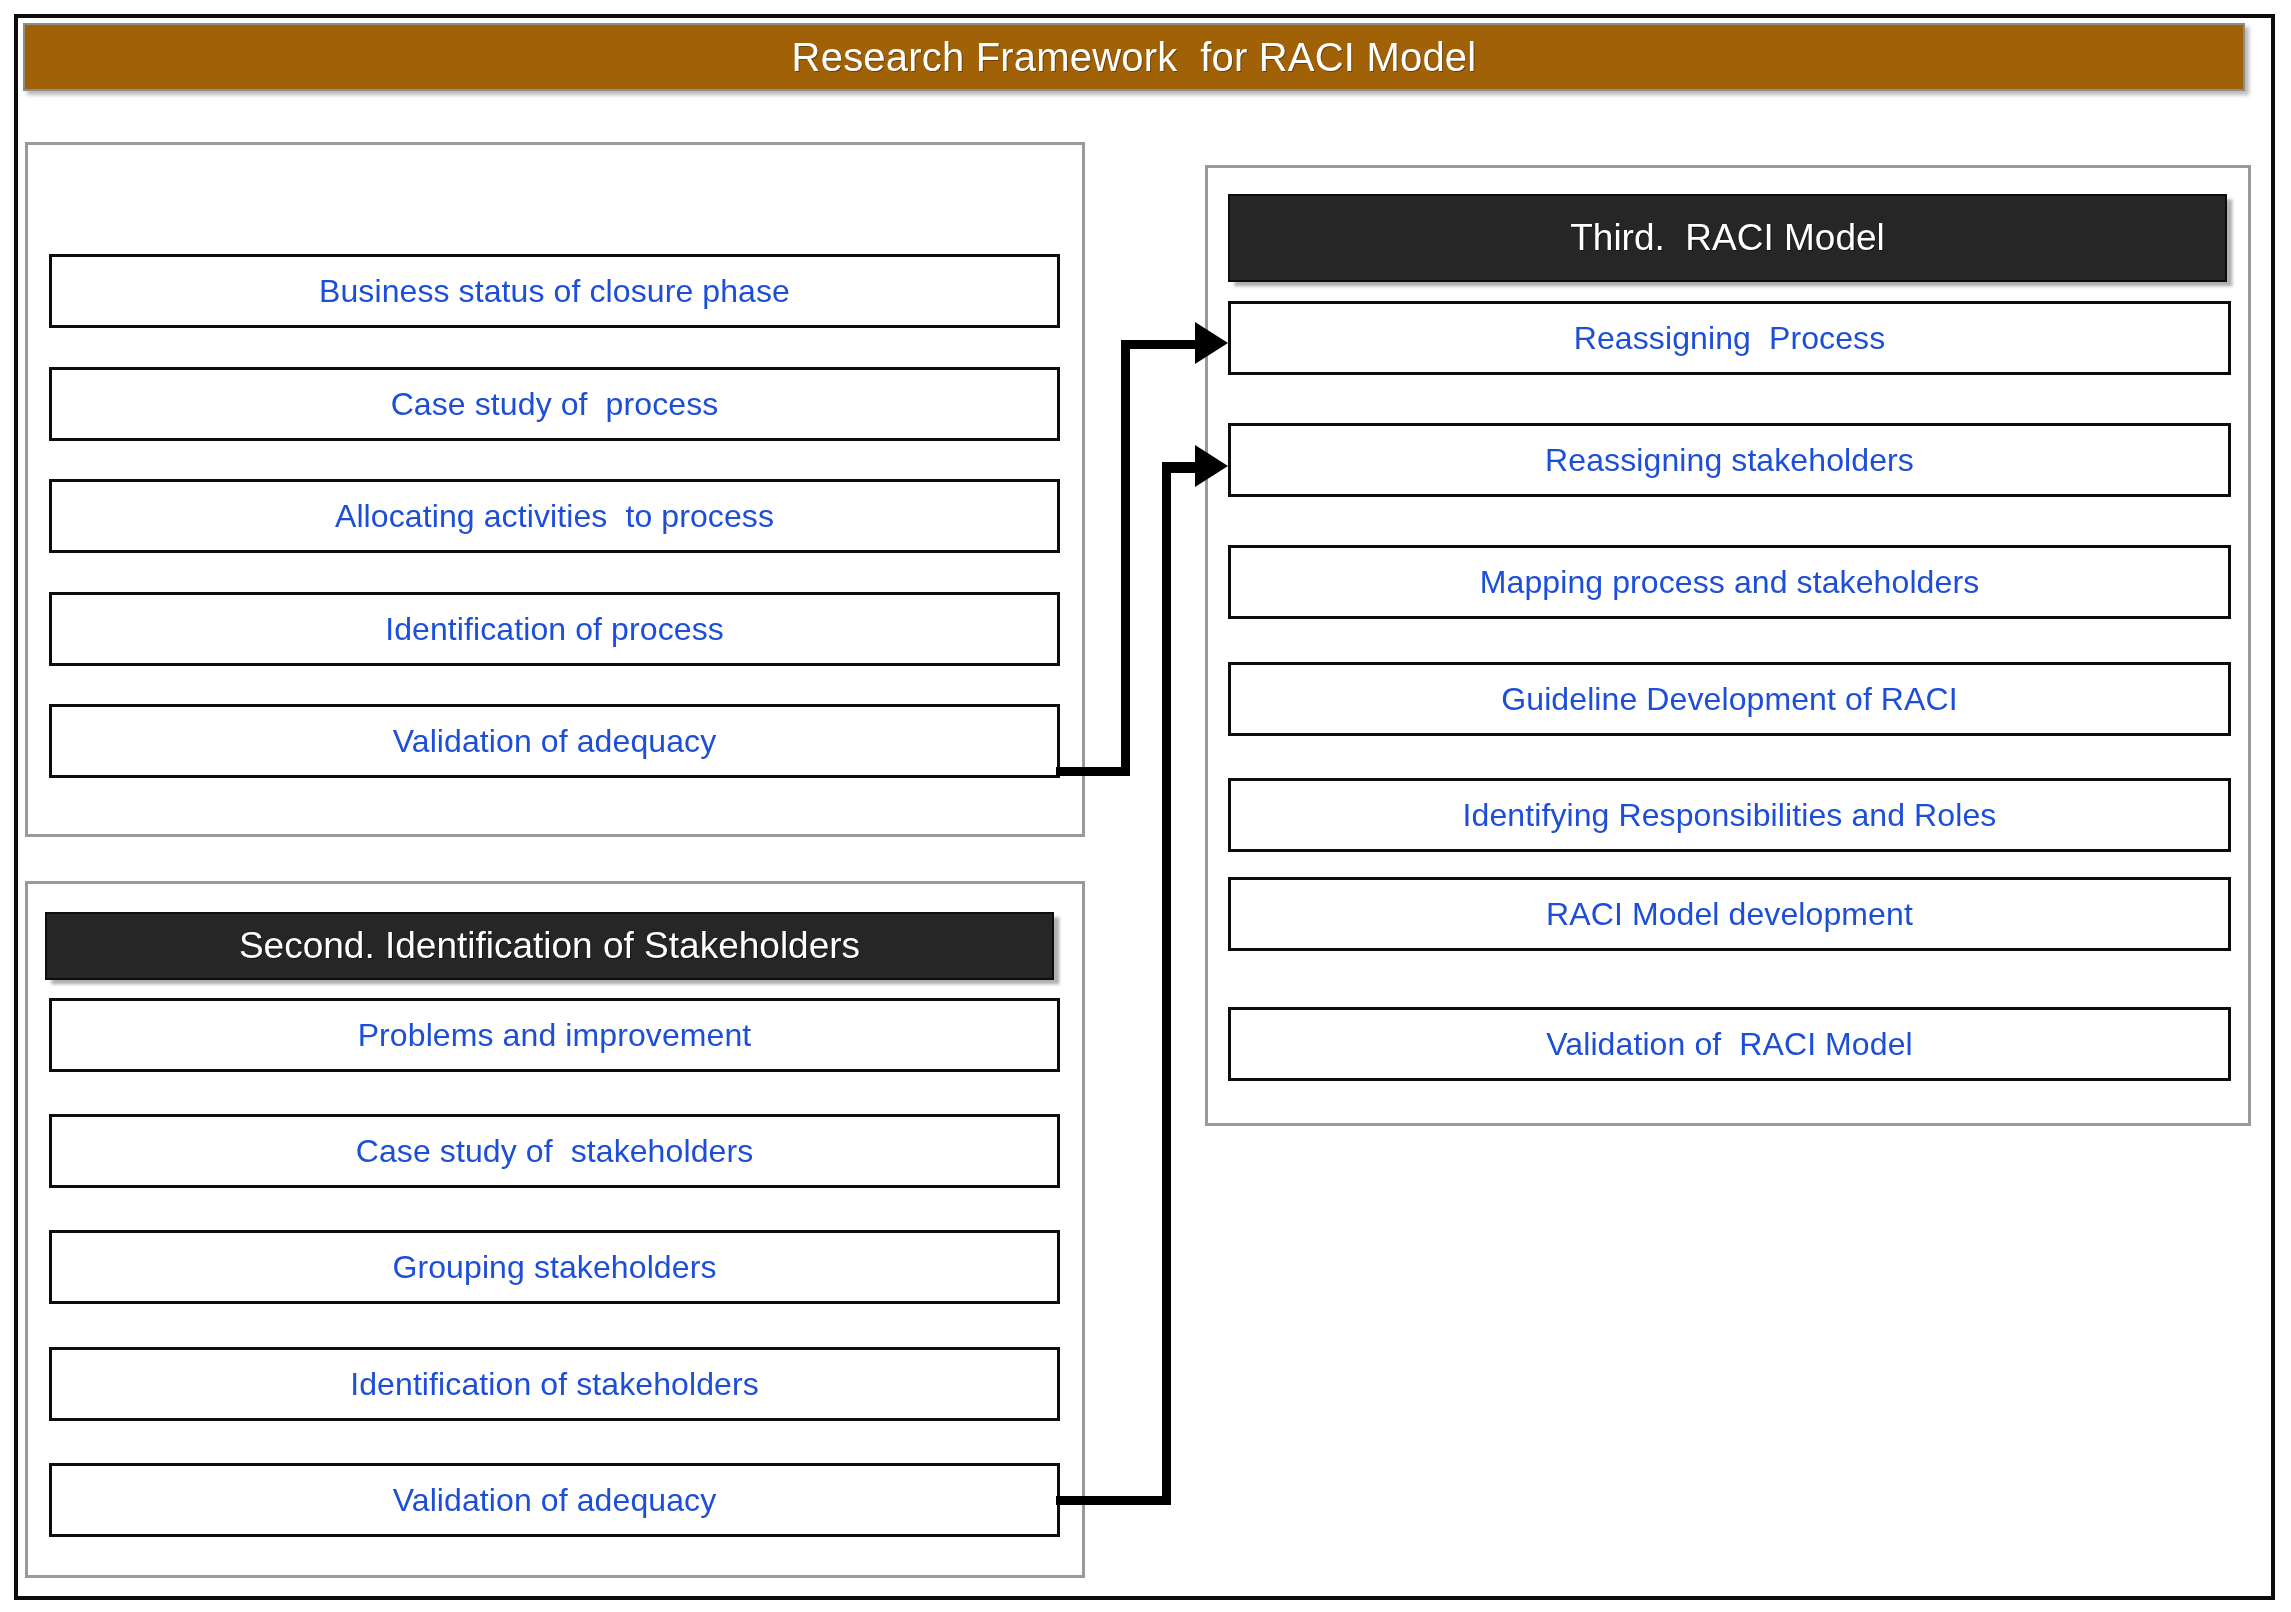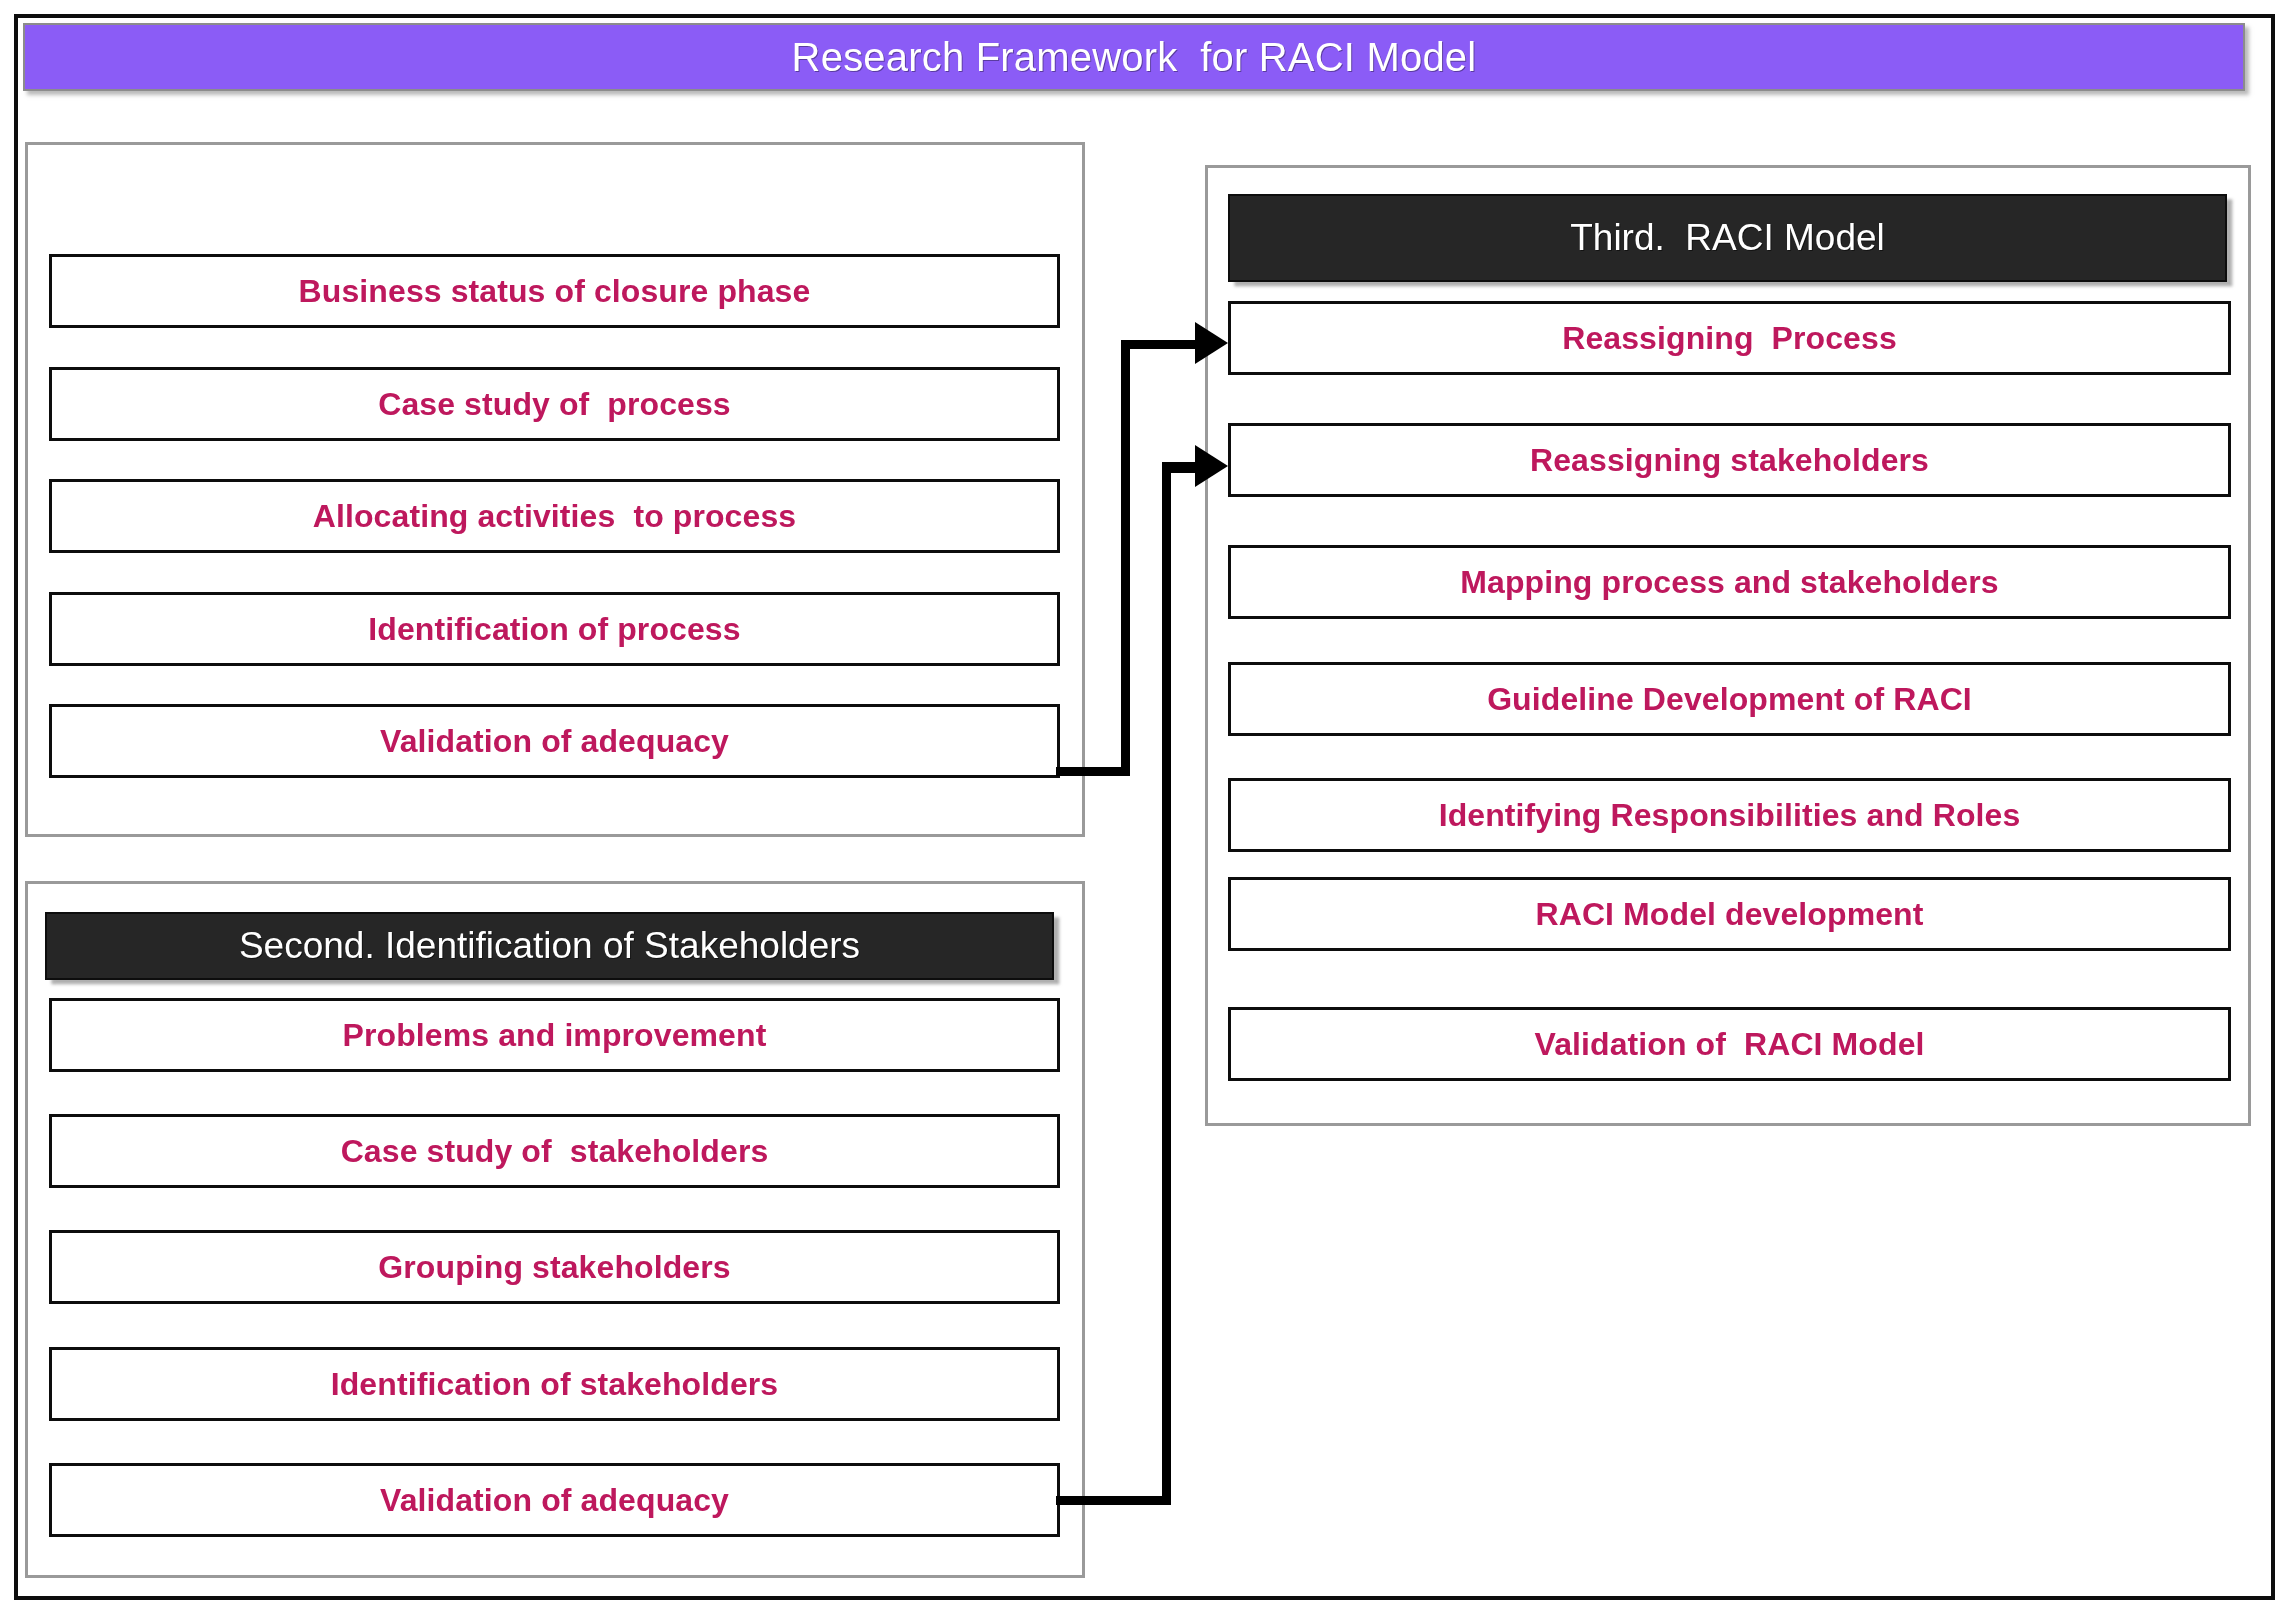--- a/index.html
+++ b/index.html
@@ -30,21 +30,21 @@
     background: #ffffff;
   }
 
   
   .title-bar {
     position: absolute;
     left: 23px;
     top: 23px;
     width: 2222px;
     height: 68px;
-    background: #8b5cf6;
+    background: #a16207;
     border: 2.9px solid #8c8c8c;
     box-sizing: border-box;
     display: flex;
     align-items: center;
     justify-content: center;
     box-shadow: 3.9px 3.9px 3.9px rgba(130,130,130,0.55);
   }
   .title-bar-text {
     color: #ffffff;
     font-size: 40px;
@@ -91,23 +91,23 @@
   .item-box {
     position: absolute;
     background: #ffffff;
     border: 3.9px solid #0d0d0d;
     box-sizing: border-box;
     display: flex;
     align-items: center;
     justify-content: center;
   }
   .item-box-text {
-    color: #be185d;
+    color: #1d4ed8;
     font-size: 32px;
-    font-weight: bold;
+    font-weight: normal;
     white-space: pre;
     letter-spacing: 0.1px;
   }
 
   
   .col-left  { left: 49px;   width: 1011px; height: 74px; }
   .col-right { left: 1228px; width: 1003px; height: 74px; }
 
   
   .conn {

